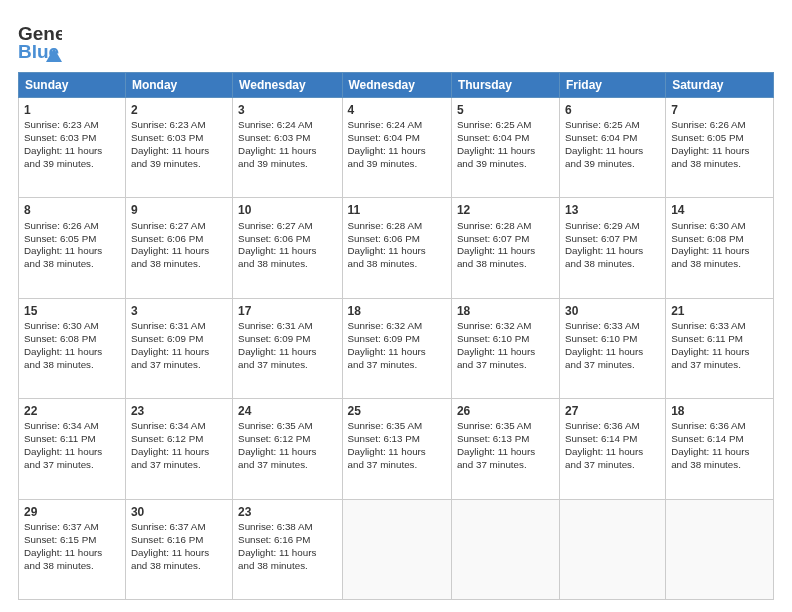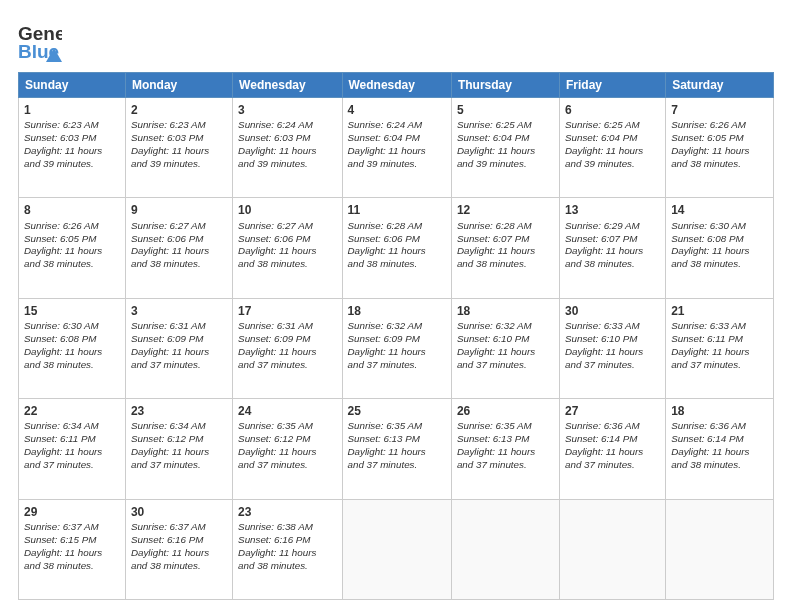--- a/index.html
+++ b/index.html
@@ -67,21 +67,20 @@
     .day-num {
       font-size: 12px;
       font-weight: bold;
       display: block;
       margin-bottom: 1px;
     }
     .day-info {
       font-size: 9.8px;
       color: #333;
       line-height: 1.32;
-      font-style: italic;
     }
     .logo-container {
       display: flex;
       align-items: center;
       gap: 2px;
     }
     .logo-icon {
       display: flex;
       flex-direction: column;
       align-items: flex-end;

